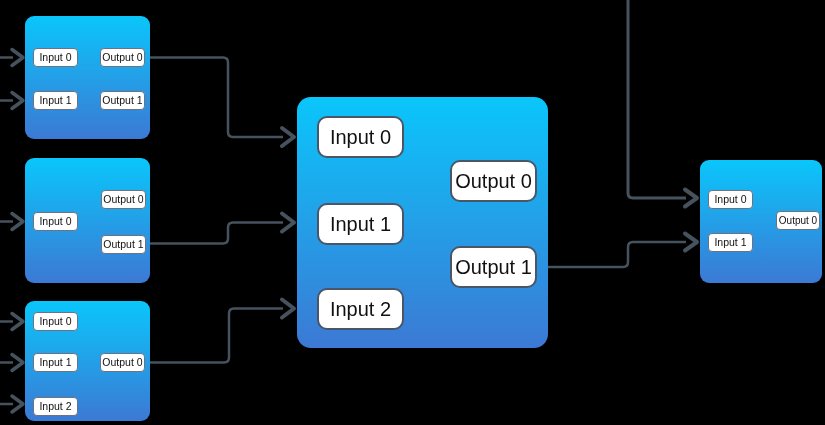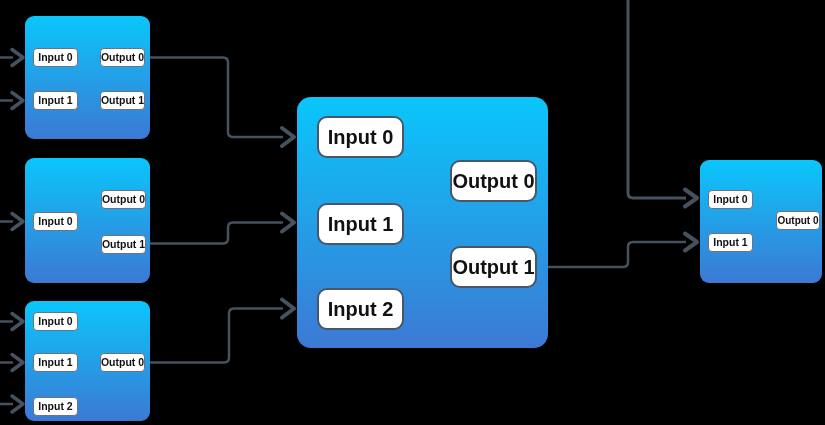--- a/index.html
+++ b/index.html
@@ -3,21 +3,21 @@
 <meta charset="utf-8">
 <style>
   html,body{margin:0;padding:0;}
   body{
     width:825px;height:425px;
     background:#000;
     position:relative;
     overflow:hidden;
     font-family:"Liberation Sans","DejaVu Sans",sans-serif;
   }
-  #canvas{position:absolute;left:0;top:0;width:825px;height:425px;font-weight:bold;}
+  #canvas{position:absolute;left:0;top:0;width:825px;height:425px;}
   .edges{position:absolute;left:0;top:0;pointer-events:none;}
   .node{
     position:absolute;
     background:linear-gradient(180deg,#0ac6fb 0%,#3c79d4 100%);
     box-sizing:border-box;
   }
   .node.small{border-radius:9px;}
   .node.big{border-radius:14px;}
   .port{
     position:absolute;

